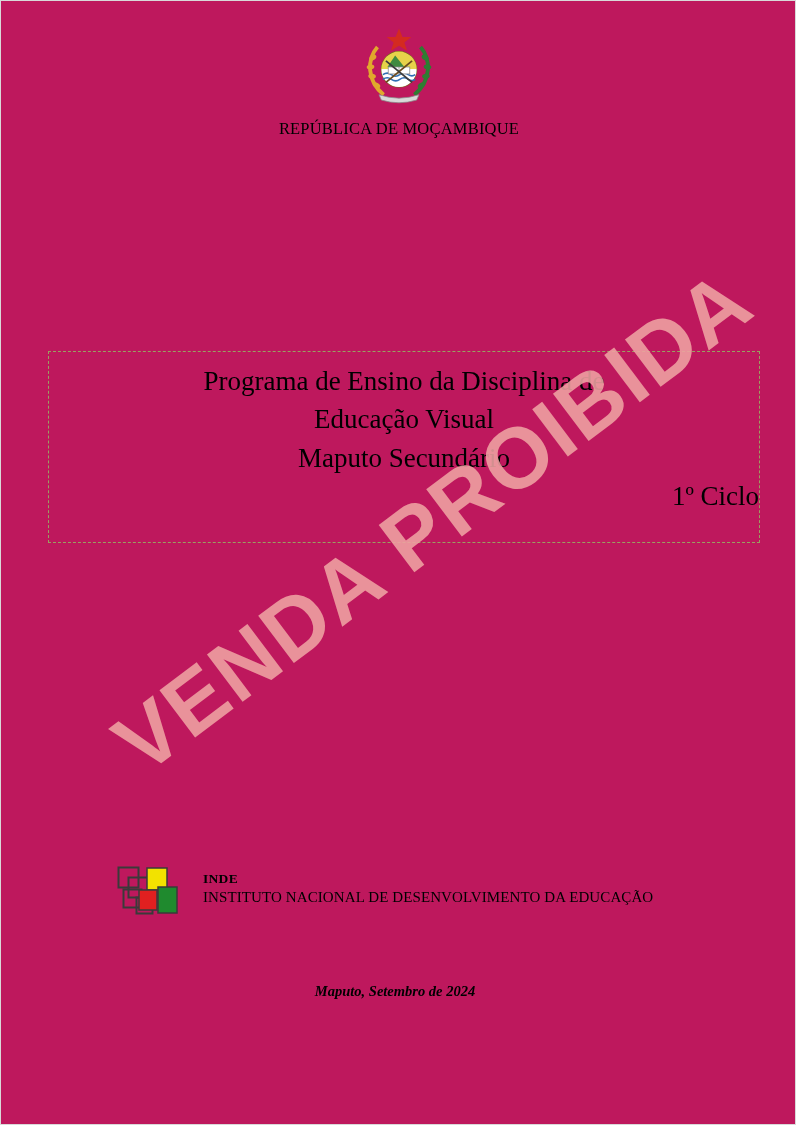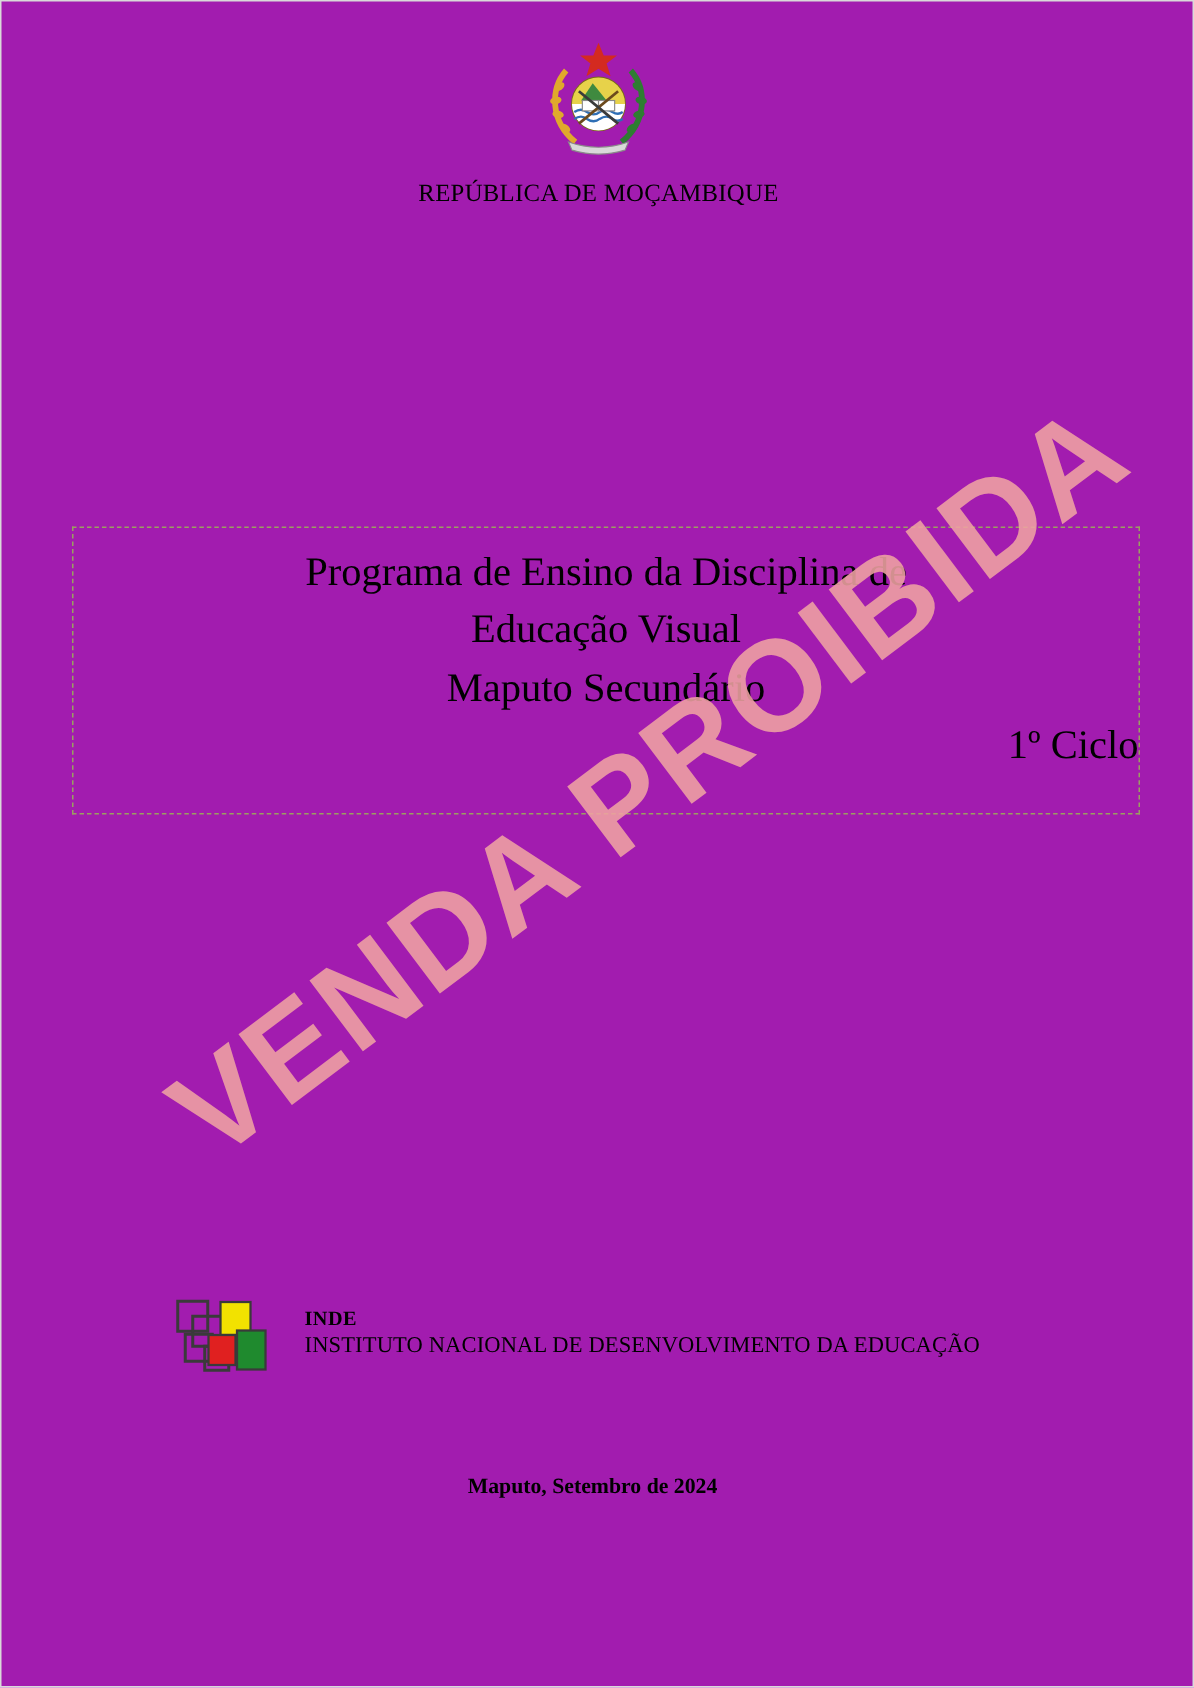--- a/index.html
+++ b/index.html
@@ -8,21 +8,21 @@
     background: #ffffff;
   }
   body {
     font-family: "Liberation Serif", serif;
   }
   .page {
     position: relative;
     width: 796px;
     height: 1125px;
     margin: 0 auto;
-    background: #a21caf;
+    background: #be185d;
     border: 1px solid #d9d9d9;
     box-sizing: border-box;
     overflow: hidden;
   }
 
   
   .emblem-wrap {
     position: absolute;
     top: 26px;
     left: 0;
@@ -135,20 +135,21 @@
     margin-top: 2px;
   }
 
   
   .footer {
     position: absolute;
     left: 0;
     top: 981px;
     width: 788px;
     text-align: center;
+    font-style: italic;
   }
   .footer span {
     font-size: 14.5px;
     font-weight: bold;
     color: #000;
   }
 </style>
 </head>
 <body>
 

